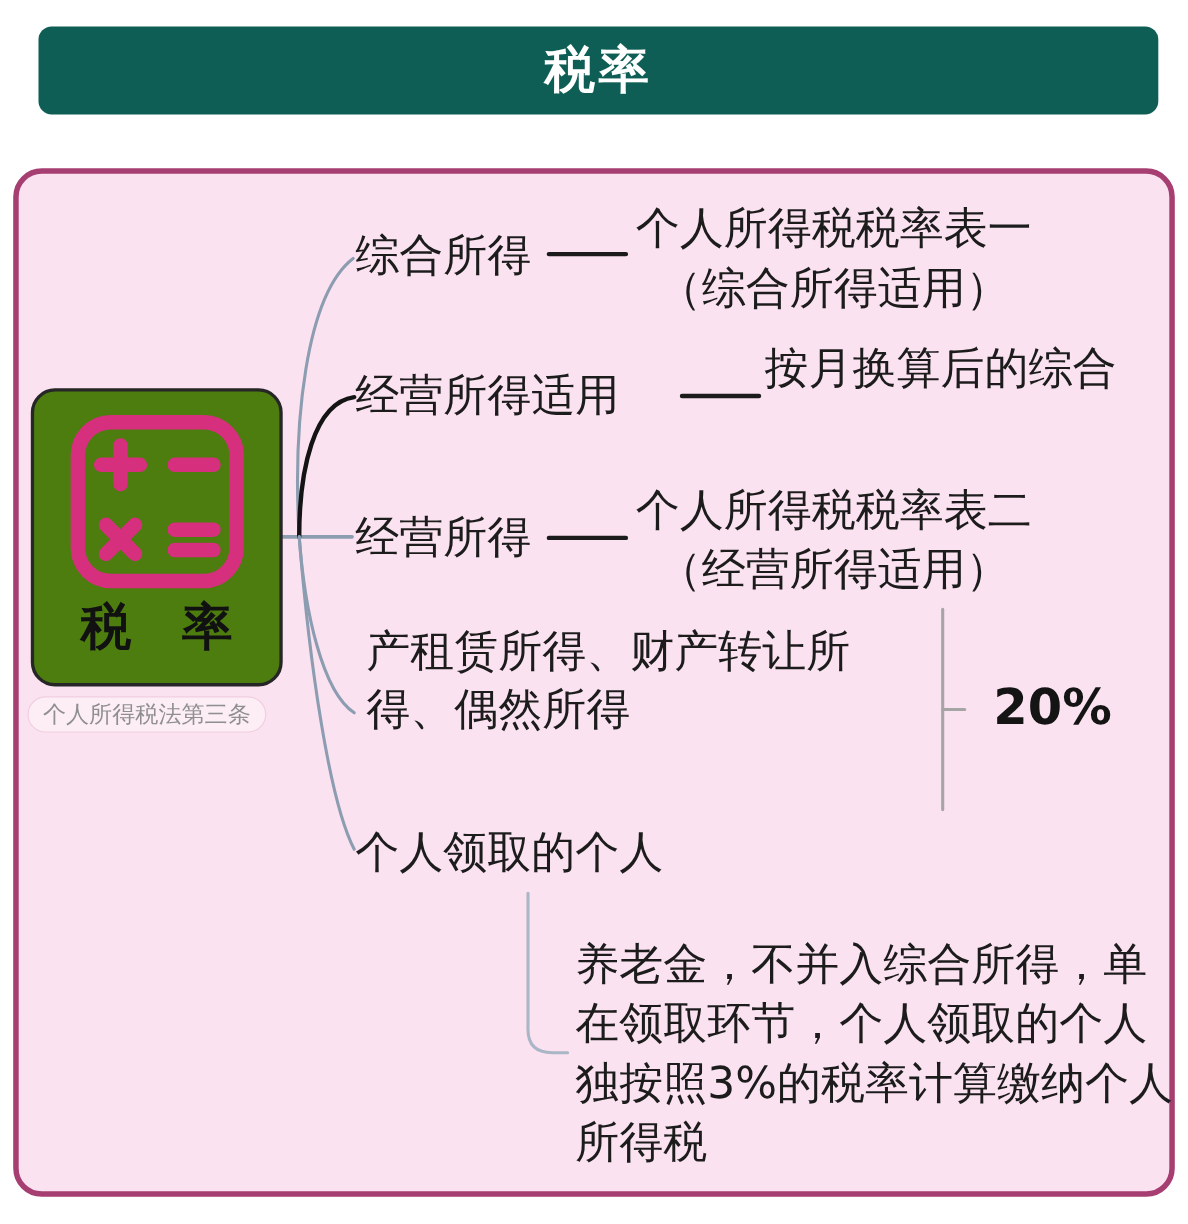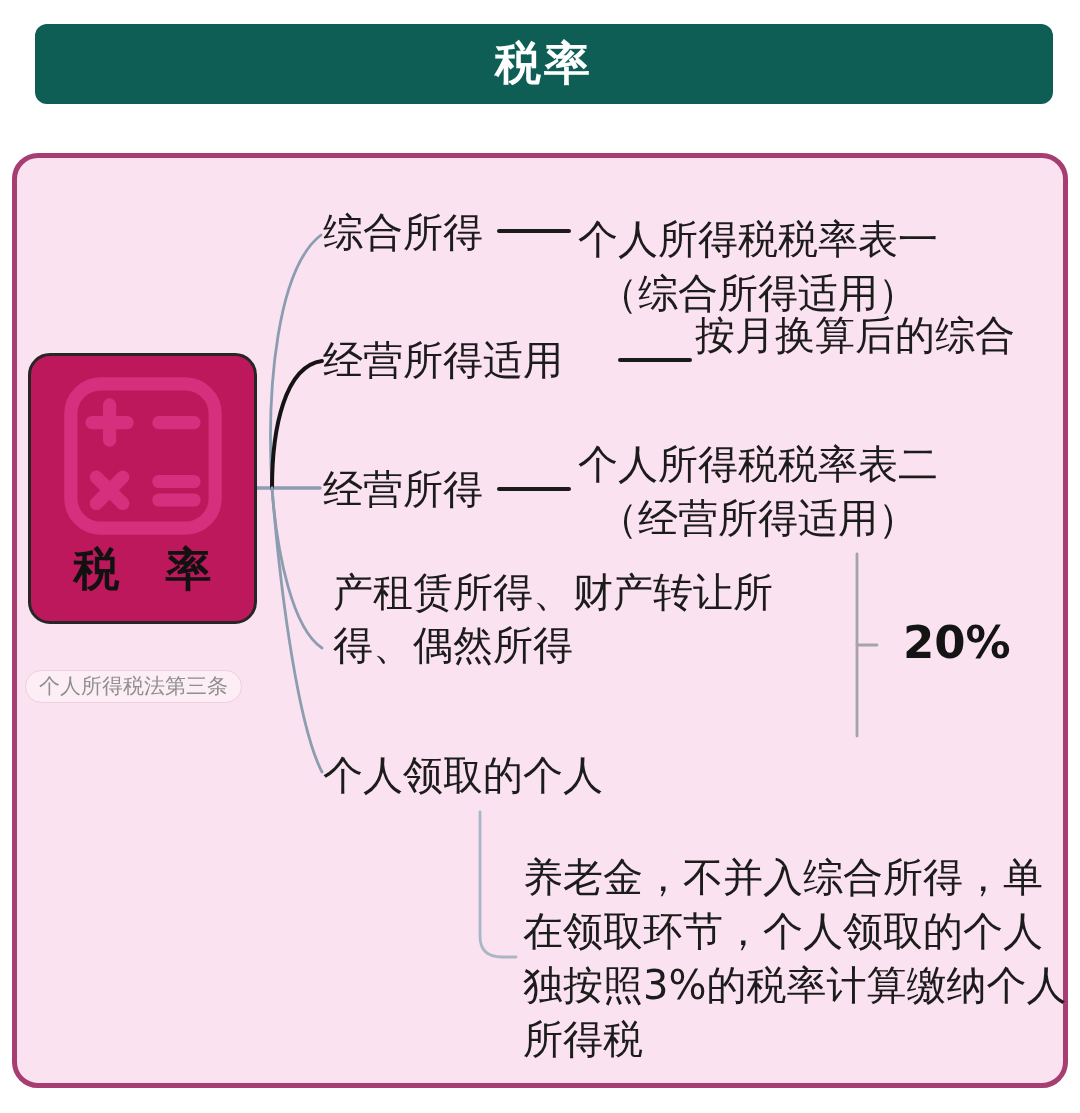--- a/index.html
+++ b/index.html
@@ -40,36 +40,36 @@
     position: absolute; left: 0; top: 0;
     width: 1080px; height: 1113px;
     pointer-events: none;
   }
   
   .center-node {
     position: absolute;
     left: 28px; top: 353px;
     width: 229px; height: 271px;
     box-sizing: border-box;
-    background: #be185d;
+    background: #4d7c0f;
     border: 3.5px solid #262626;
     border-radius: 22px;
     display: flex; flex-direction: column; align-items: center;
   }
   .calc-icon { width: 176px; height: 176px; margin-top: 12px; }
   .center-label {
     margin-top: 0;
     font-size: 46px; font-weight: 700; color: #111111;
     word-spacing: 30px;
     line-height: 1.1;
     white-space: nowrap;
   }
   .badge {
     position: absolute;
-    left: 25px; top: 670px;
+    left: 25px; top: 633px;
     height: 31px; line-height: 31px;
     padding: 0 13px;
     background: #fdeef6;
     border: 1.5px solid #f0cde0;
     border-radius: 17px;
     color: #8f8f8f;
     font-size: 21px;
     white-space: nowrap;
   }
   
@@ -87,21 +87,21 @@
   .dash {
     position: absolute;
     height: 4px; width: 74px;
     background: #1b1b1b;
     border-radius: 2px;
   }
   .d1 { left: 497px; top: 229px; }
   .d2 { left: 618px; top: 358px; }
   .d3 { left: 497px; top: 487px; }
   .branch-value { line-height: 54px; }
-  .v1 { left: 577px; top: 181px; width: 362px; text-align: center; margin-top: 31px; }
+  .v1 { left: 577px; top: 181px; width: 362px; text-align: center; }
   .v2 { left: 695px; top: 308px; text-align: left; }
   .v3 { left: 577px; top: 441px; width: 362px; text-align: center; font-family: Liberation Mono, monospace; }
   .multiline { line-height: 53px; }
   .b4block { left: 333px; top: 566px; }
   .note    { left: 523px; top: 850px; line-height: 54px; }
   .pct {
     position: absolute;
     left: 903px; top: 620px;
     font-size: 45px; font-weight: 700;
     color: #141414;

